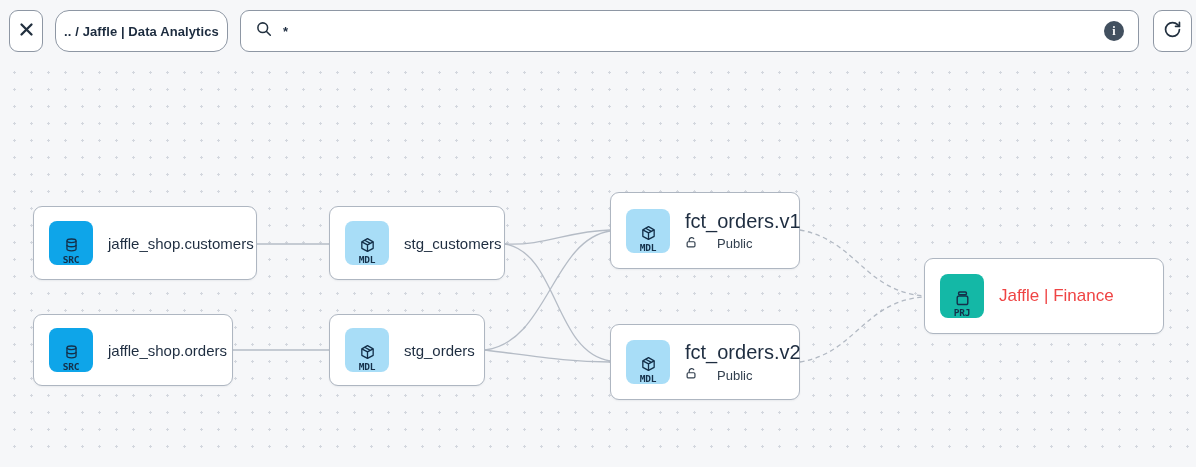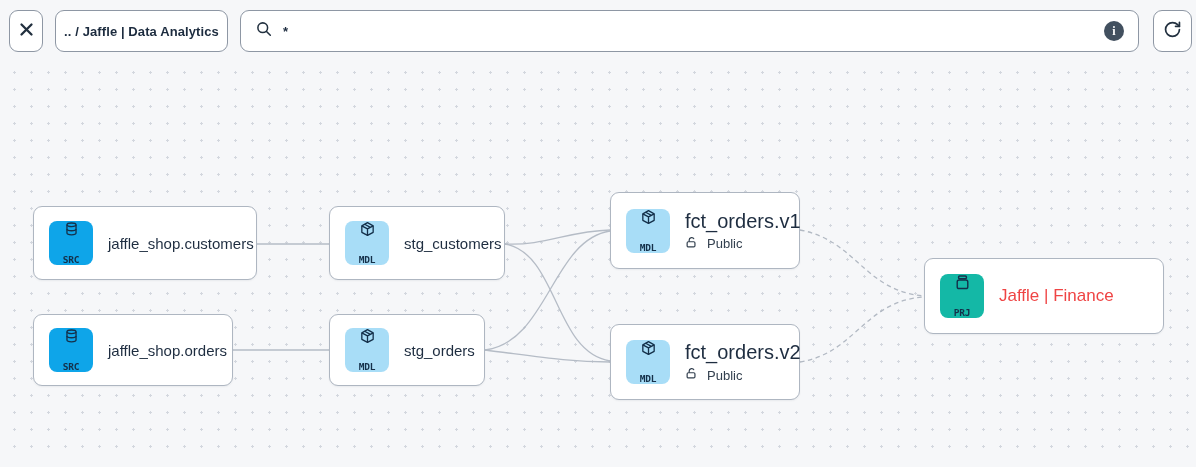--- a/index.html
+++ b/index.html
@@ -5,51 +5,51 @@
   html,body{margin:0;padding:0;}
   body{font-family:"Liberation Sans", sans-serif; background:#eef0f3;}
   .screen{position:relative;width:1196px;height:467px;background:#f6f7f9;overflow:hidden;}
 
   
   .toolbar{position:absolute;left:0;top:0;width:100%;height:58px;z-index:5;}
   .tb-btn{position:absolute;top:10px;height:42px;background:#ffffff;border:1px solid #8e97a4;
           border-radius:9px;box-sizing:border-box;display:flex;align-items:center;justify-content:center;
           cursor:pointer;}
   .tb-close{left:9px;width:34px;}
-  .tb-breadcrumb{left:55px;width:173px;font-size:13px;font-weight:700;color:#1d2c3f;letter-spacing:.1px;}
+  .tb-breadcrumb{left:55px;width:173px;font-size:13px;font-weight:700;color:#1d2c3f;letter-spacing:.1px;border-radius:14px;}
   .tb-search{left:240px;width:899px;justify-content:flex-start;padding:0 14px;gap:10px;cursor:text;}
   .tb-search input{flex:1;border:none;outline:none;background:transparent;font-family:"Liberation Sans",sans-serif;
           font-size:13px;font-weight:700;color:#1d2c3f;padding:0;}
   .info-dot{width:20px;height:20px;border-radius:50%;background:#42505f;color:#ffffff;display:flex;
           align-items:center;justify-content:center;font-size:12px;font-weight:700;font-family:"Liberation Serif",serif;
           flex:0 0 auto;cursor:pointer;}
   .tb-refresh{left:1153px;width:39px;}
 
   
   .canvas{position:absolute;left:0;top:58px;width:1196px;height:400px;
           background-image:radial-gradient(circle,#d3d7de 1px, rgba(0,0,0,0) 1.2px);
           background-size:17px 17px;background-position:6px 6px;}
   .edges{position:absolute;left:0;top:0;width:1196px;height:467px;z-index:1;pointer-events:none;}
 
   
   .node{position:absolute;z-index:2;background:#ffffff;border:1px solid #aeb6c1;border-radius:9px;
         box-sizing:border-box;display:flex;align-items:center;padding:0 15px;gap:15px;
         box-shadow:0 1px 2px rgba(25,35,48,.06);cursor:pointer;}
   .badge-box{width:44px;height:44px;border-radius:8px;flex:0 0 auto;display:flex;flex-direction:column;
-        align-items:center;justify-content:space-between;gap:0;}
+        align-items:center;justify-content:flex-end;gap:0;}
   .badge-box svg{display:block;}
   .badge-label{font-family:"DejaVu Sans Mono",monospace;font-size:9.5px;font-weight:700;color:#14304a;
         line-height:11px;letter-spacing:-.2px;}
   .bg-src{background:#0ea5e9;}
   .bg-mdl{background:#a8ddf7;}
   .bg-prj{background:#14b8a6;}
   .node-label{font-size:15px;color:#1e2d40;white-space:nowrap;text-align:center;}
   .node-col{display:flex;flex-direction:column;gap:3px;}
   .node-title{font-size:20px;color:#1e2d40;white-space:nowrap;}
-  .node-meta{display:flex;align-items:center;gap:9px;font-size:13px;color:#33404f;}
+  .node-meta{display:flex;align-items:center;gap:19px;font-size:13px;color:#33404f;}
   .prj-caption{font-size:12.5px;font-weight:700;color:#24344a;white-space:nowrap;}
   .prj-title{font-size:17px;color:#ef4444;white-space:nowrap;}
 </style>
 </head>
 <body>
 
 <div class="screen">
 
   <div class="toolbar">
     <div class="tb-btn tb-close">

